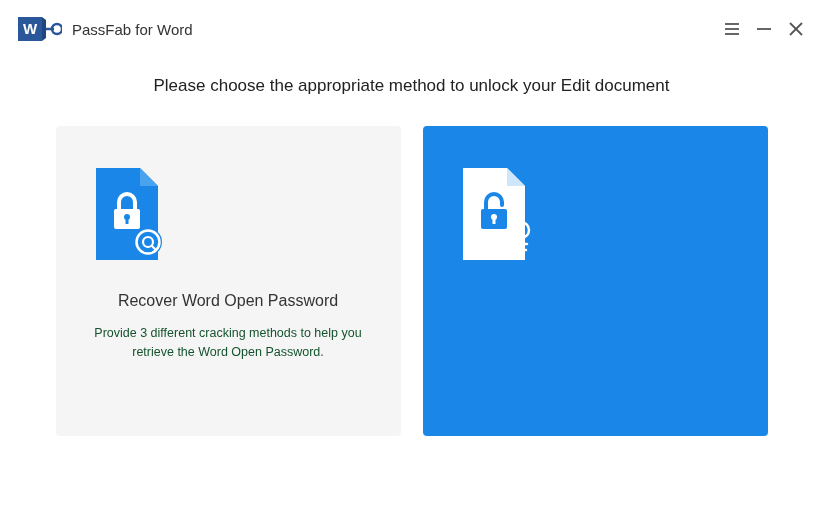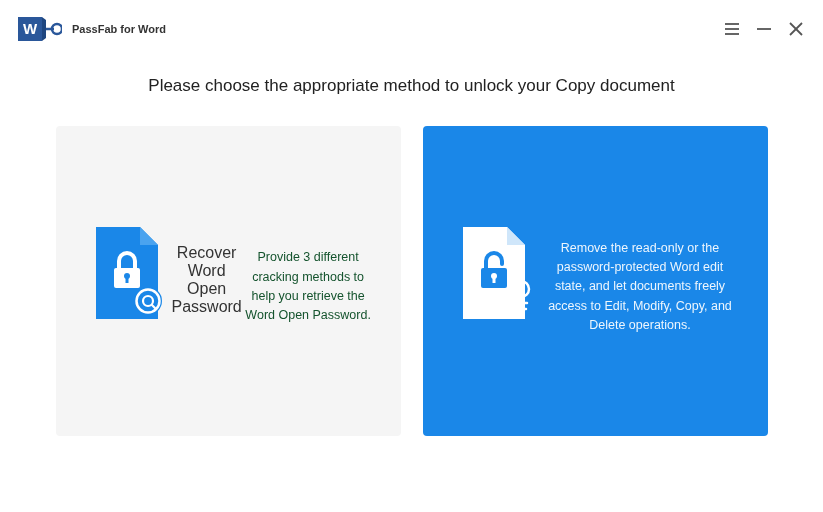--- a/index.html
+++ b/index.html
@@ -26,22 +26,22 @@
     .titlebar-left {
       display: flex;
       align-items: center;
       gap: 10px;
     }
     .app-logo {
       display: flex;
       align-items: center;
     }
     .app-title {
-      font-size: 11px;
-      font-weight: 700;
+      font-size: 15px;
+      font-weight: 400;
       color: #333;
     }
     .window-controls {
       display: flex;
       align-items: center;
       gap: 14px;
     }
     .win-ctrl {
       cursor: pointer;
       color: #555;
@@ -63,22 +63,21 @@
       display: flex;
       justify-content: center;
       gap: 22px;
       padding: 0 28px;
     }
     .card {
       width: 345px;
       height: 310px;
       border-radius: 4px;
       display: flex;
-      flex-direction: row;
-      align-items: center;
+      flex-direction: column;
       text-align: center;
       padding: 38px 26px 26px 26px;
       cursor: pointer;
     }
     .card-recover {
       background: #f5f5f5;
     }
     .card-remove {
       background: #1a87e8;
       color: #fff;
@@ -140,21 +139,21 @@
       </span>
       <span class="win-ctrl">
         <svg width="16" height="16" viewBox="0 0 16 16">
           <line x1="2" y1="2" x2="14" y2="14" stroke="#555" stroke-width="1.8"></line>
           <line x1="14" y1="2" x2="2" y2="14" stroke="#555" stroke-width="1.8"></line>
         </svg>
       </span>
     </div>
   </div>
 
-  <div class="heading">Please choose the appropriate method to unlock your Copy document</div>
+  <div class="heading">Please choose the appropriate method to unlock your Edit document</div>
 
   <div class="cards">
 
     <div class="card card-recover">
       <div class="card-icon">
         <svg width="90" height="100" viewBox="0 0 90 100">
           <path d="M 14 4 L 58 4 L 76 22 L 76 96 L 14 96 Z" fill="#1a87e8"></path>
           <path d="M 58 4 L 58 22 L 76 22 Z" fill="#4aa3ef"></path>
           <rect x="32" y="45" width="26" height="20" rx="2" fill="#fff"></rect>
           <path d="M 37 45 L 37 38 a 8 8 0 0 1 16 0 L 53 45" fill="none" stroke="#fff" stroke-width="4"></path>
@@ -179,18 +178,17 @@
           <path d="M 37 45 L 37 38 a 8 8 0 0 1 16 0 L 53 41" fill="none" stroke="#1a87e8" stroke-width="4" stroke-linecap="round"></path>
           <circle cx="45" cy="53" r="3" fill="#fff"></circle>
           <rect x="43.5" y="54" width="3" height="6" fill="#fff"></rect>
           <circle cx="72" cy="66" r="8" fill="none" stroke="#fff" stroke-width="2.5"></circle>
           <circle cx="72" cy="66" r="2.5" fill="#fff"></circle>
           <line x1="72" y1="74" x2="72" y2="90" stroke="#fff" stroke-width="2.5" stroke-linecap="round"></line>
           <line x1="72" y1="80" x2="78" y2="80" stroke="#fff" stroke-width="2.5" stroke-linecap="round"></line>
           <line x1="72" y1="86" x2="77" y2="86" stroke="#fff" stroke-width="2.5" stroke-linecap="round"></line>
         </svg>
       </div>
-      <div class="card-desc">Remove the read-only or the password-protected Word edit state, and let documents freely access to Edit, Modify, Copy, and Delete operations.</div>
     </div>
 
   </div>
 
 </div>
 
 </body></html>

